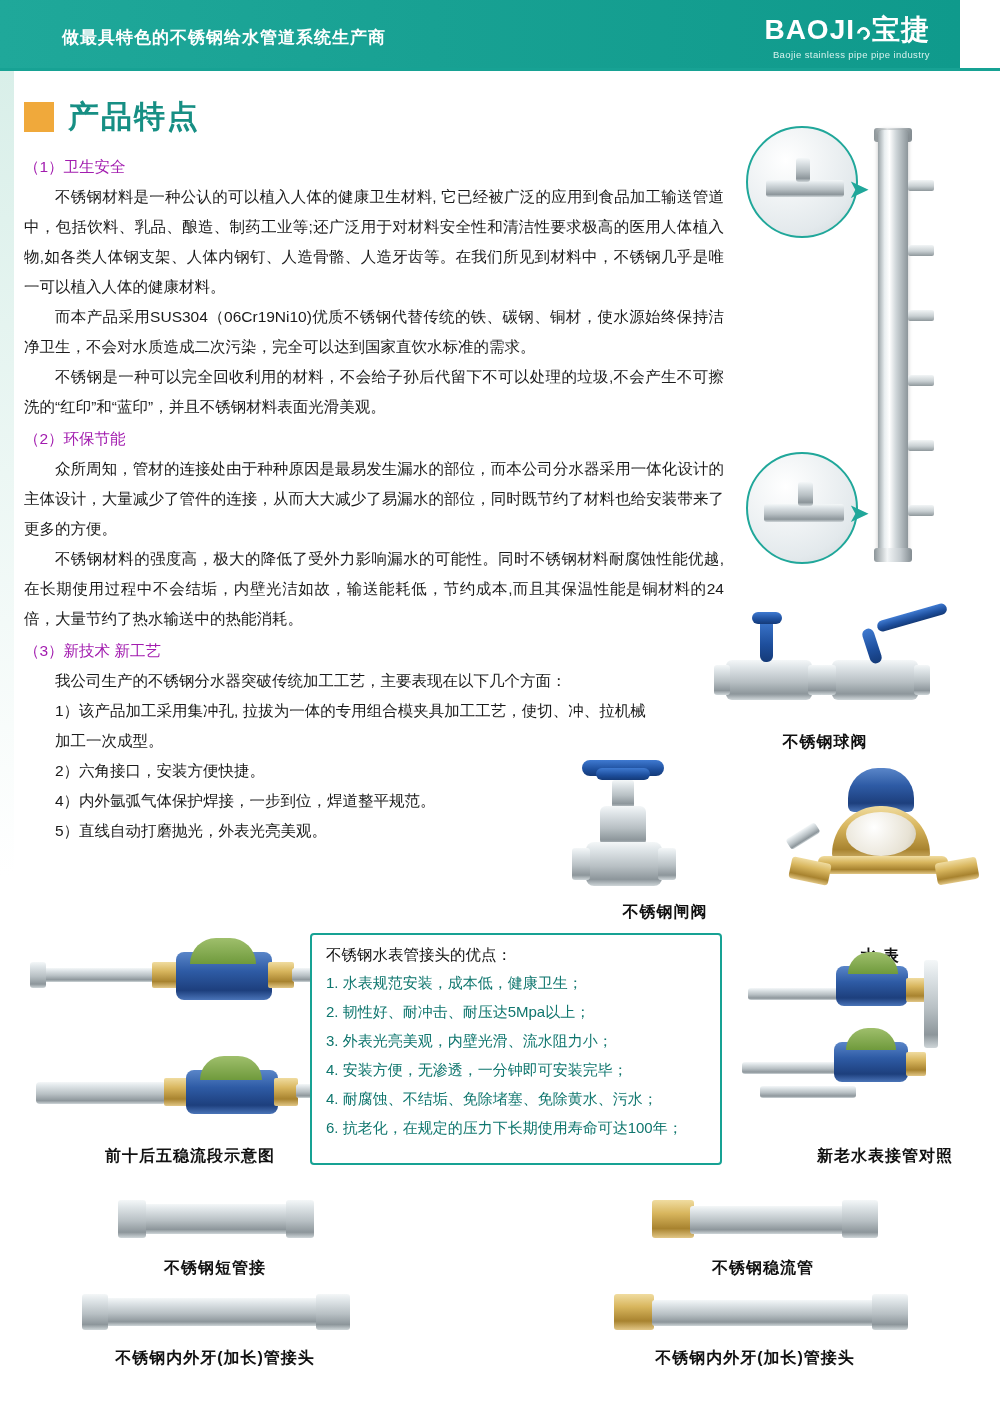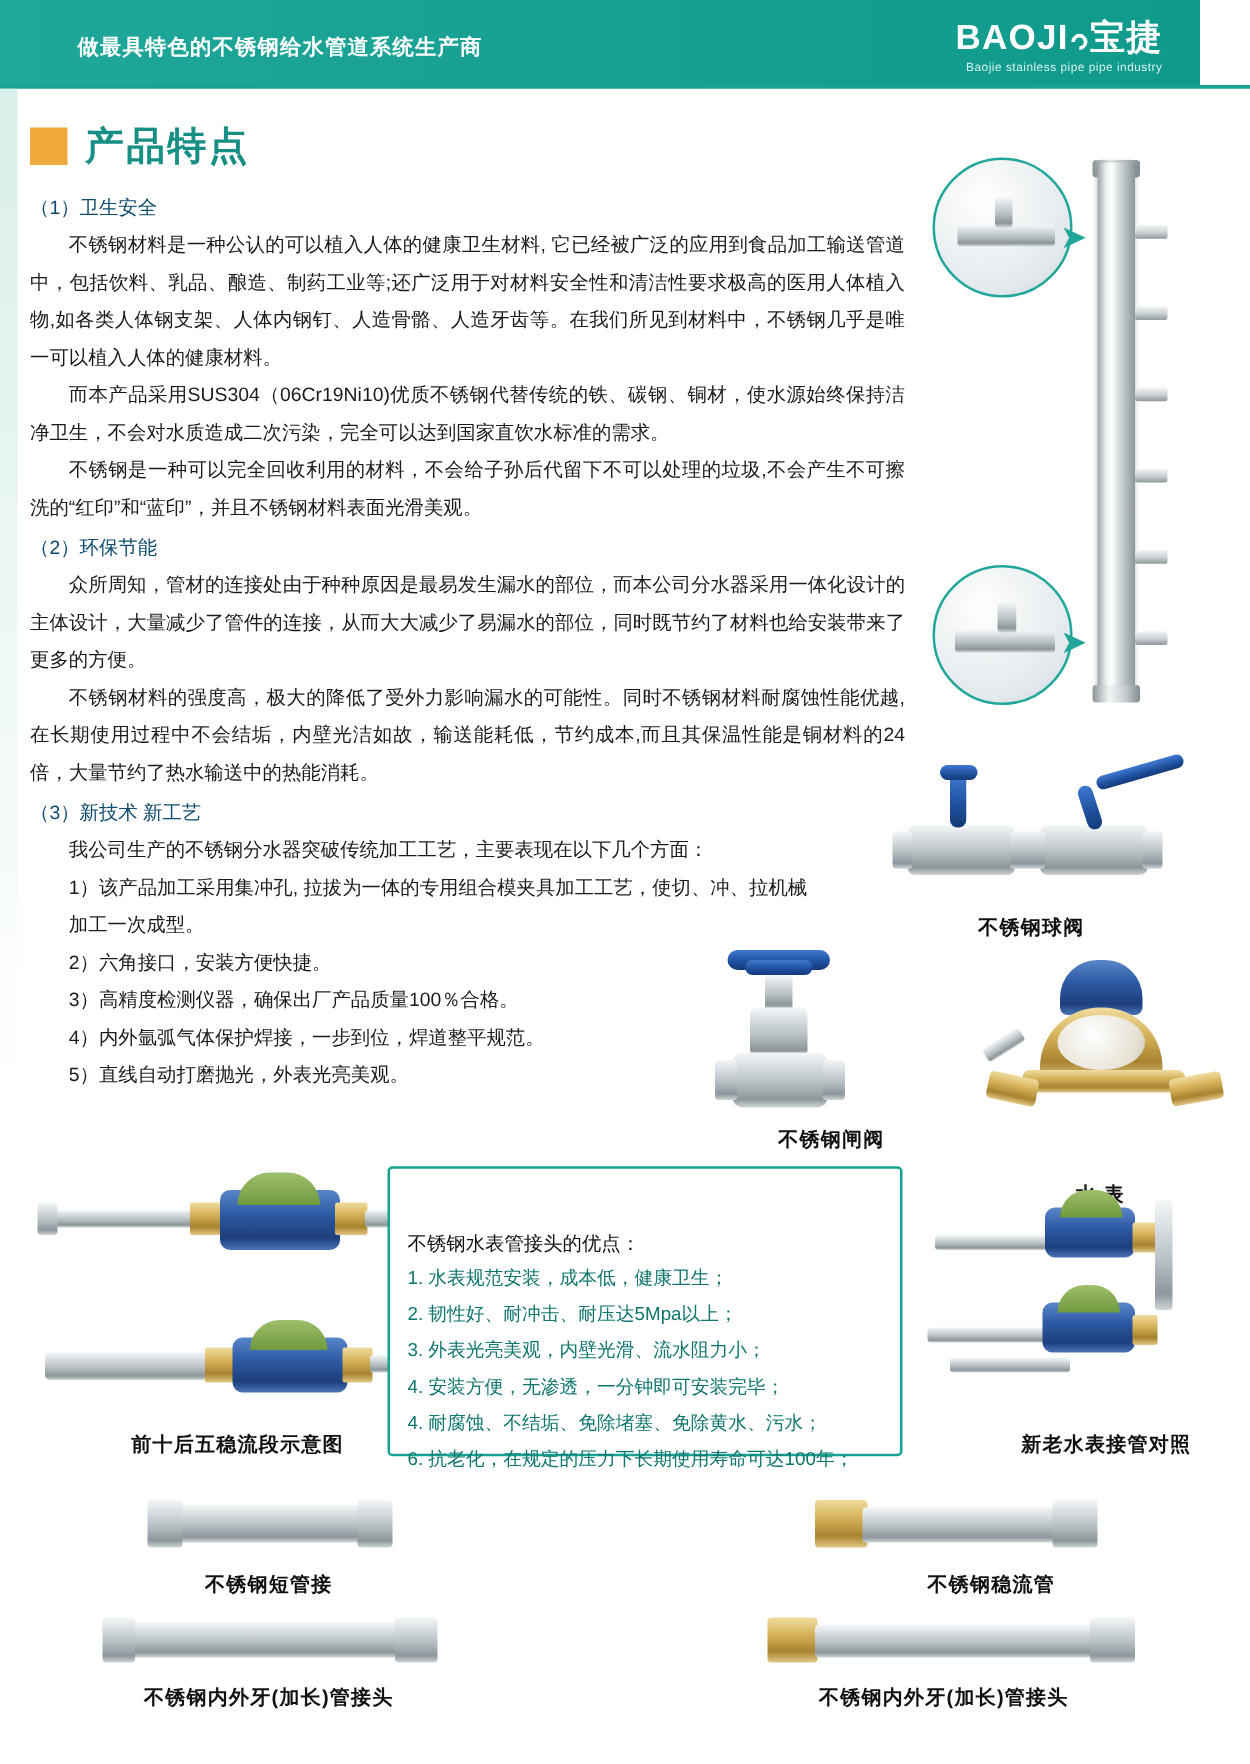--- a/index.html
+++ b/index.html
@@ -90,21 +90,21 @@
 
   
   .textcol {
     position: absolute;
     left: 24px; top: 150px;
     width: 700px;
     font-size: 15.5px;
     color: #1a1a1a;
     line-height: 30px;
   }
-  .subhead { font-size: 15.5px; color: #0c4a6e; margin: 2px 0 0 0; }
+  .subhead { font-size: 15.5px; color: #a21caf; margin: 2px 0 0 0; }
   .para { text-indent: 2em; margin: 0; text-align: justify; }
   .listline { margin: 0; padding-left: 2em; }
 
   
   .manifold-body {
     position: absolute; left: 878px; top: 130px;
     width: 30px; height: 425px;
     border-radius: 5px;
     background: linear-gradient(90deg,#9aa3a7 0%,#e9eef0 22%,#ffffff 38%,#cfd6d9 60%,#8d969b 100%);
     box-shadow: 0 0 4px rgba(0,0,0,.25);
@@ -169,21 +169,21 @@
   .advbox {
     position: absolute;
     left: 310px; top: 933px;
     width: 412px; height: 232px;
     border: 2px solid #17a294;
     border-radius: 4px;
     background: #ffffff;
     padding: 10px 14px;
   }
   .advbox .ttl {
-    font-size: 15.5px; color: #111; font-weight: normal; margin-bottom: 2px; margin-top: 40px;
+    font-size: 15.5px; color: #111; font-weight: normal; margin-bottom: 2px;
   }
   .advbox .it {
     font-size: 15px; color: #0f766e; line-height: 29px;
   }
 </style>
 </head>
 <body>
 
 <div class="header">
   <div class="header-slogan">做最具特色的不锈钢给水管道系统生产商</div>
@@ -209,21 +209,20 @@
   <p class="para">而本产品采用SUS304（06Cr19Ni10)优质不锈钢代替传统的铁、碳钢、铜材，使水源始终保持洁净卫生，不会对水质造成二次污染，完全可以达到国家直饮水标准的需求。</p>
   <p class="para">不锈钢是一种可以完全回收利用的材料，不会给子孙后代留下不可以处理的垃圾,不会产生不可擦洗的“红印”和“蓝印”，并且不锈钢材料表面光滑美观。</p>
   <p class="subhead">（2）环保节能</p>
   <p class="para">众所周知，管材的连接处由于种种原因是最易发生漏水的部位，而本公司分水器采用一体化设计的主体设计，大量减少了管件的连接，从而大大减少了易漏水的部位，同时既节约了材料也给安装带来了更多的方便。</p>
   <p class="para">不锈钢材料的强度高，极大的降低了受外力影响漏水的可能性。同时不锈钢材料耐腐蚀性能优越,在长期使用过程中不会结垢，内壁光洁如故，输送能耗低，节约成本,而且其保温性能是铜材料的24倍，大量节约了热水输送中的热能消耗。</p>
   <p class="subhead">（3）新技术 新工艺</p>
   <p class="para">我公司生产的不锈钢分水器突破传统加工工艺，主要表现在以下几个方面：</p>
   <p class="listline">1）该产品加工采用集冲孔, 拉拔为一体的专用组合模夹具加工工艺，使切、冲、拉机械</p>
   <p class="listline">加工一次成型。</p>
   <p class="listline">2）六角接口，安装方便快捷。</p>
-  <p class="listline">3）高精度检测仪器，确保出厂产品质量100％合格。</p>
   <p class="listline">4）内外氩弧气体保护焊接，一步到位，焊道整平规范。</p>
   <p class="listline">5）直线自动打磨抛光，外表光亮美观。</p>
 </div>
 
 <div>
   <div class="manifold-cap" style="top:128px;"></div>
   <div class="manifold-body"></div>
   <div class="manifold-cap" style="top:548px;"></div>
   <div class="branch" style="left:908px; top:180px;"></div>
   <div class="branch" style="left:908px; top:245px;"></div>
@@ -331,21 +330,21 @@
   <div class="pipe" style="left:118px; top:1200px; width:28px; height:38px; border-radius:3px;"></div>
   <div class="pipe" style="left:286px; top:1200px; width:28px; height:38px; border-radius:3px;"></div>
 </div>
 <div class="caption" style="left:90px; top:1258px; width:250px;">不锈钢短管接</div>
 
 <div>
   <div class="brass" style="left:652px; top:1200px; width:42px; height:38px; border-radius:3px;"></div>
   <div class="pipe" style="left:690px; top:1206px; width:160px; height:28px; border-radius:3px;"></div>
   <div class="pipe" style="left:842px; top:1200px; width:36px; height:38px; border-radius:3px;"></div>
 </div>
-<div class="caption" style="left:668px; top:1258px; width:250px;">不锈钢稳流管</div>
+<div class="caption" style="left:638px; top:1258px; width:250px;">不锈钢稳流管</div>
 
 <div>
   <div class="pipe" style="left:88px; top:1298px; width:250px; height:28px; border-radius:4px;"></div>
   <div class="pipe" style="left:82px; top:1294px; width:26px; height:36px; border-radius:3px;"></div>
   <div class="pipe" style="left:316px; top:1294px; width:34px; height:36px; border-radius:3px;"></div>
 </div>
 <div class="caption" style="left:60px; top:1348px; width:310px;">不锈钢内外牙(加长)管接头</div>
 
 <div>
   <div class="brass" style="left:614px; top:1294px; width:40px; height:36px; border-radius:3px;"></div>

